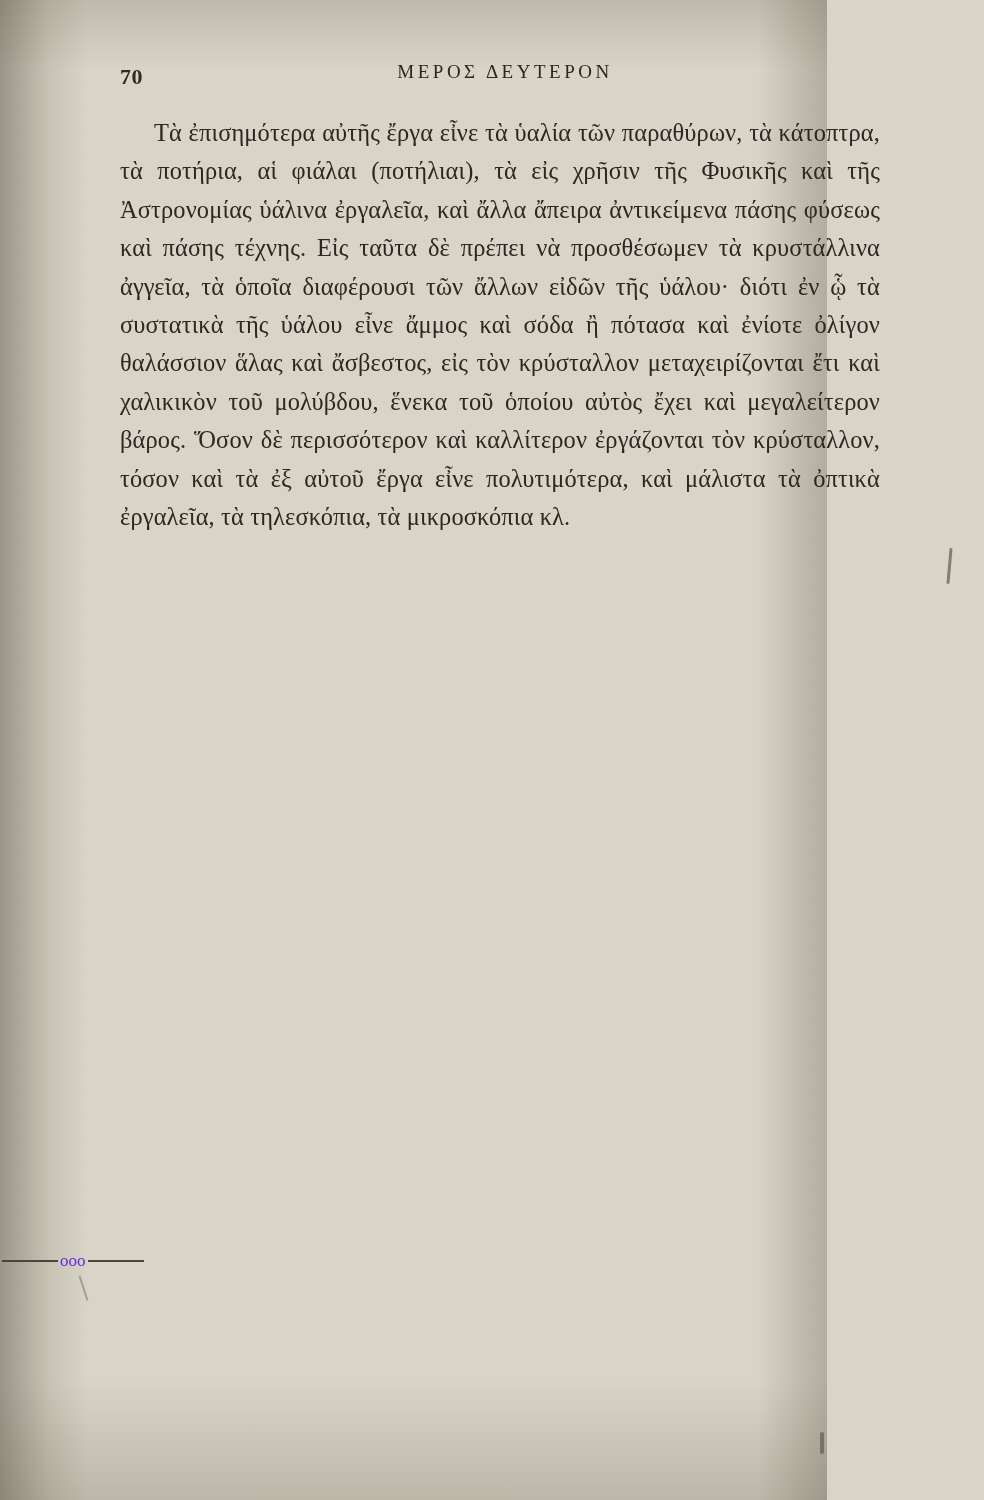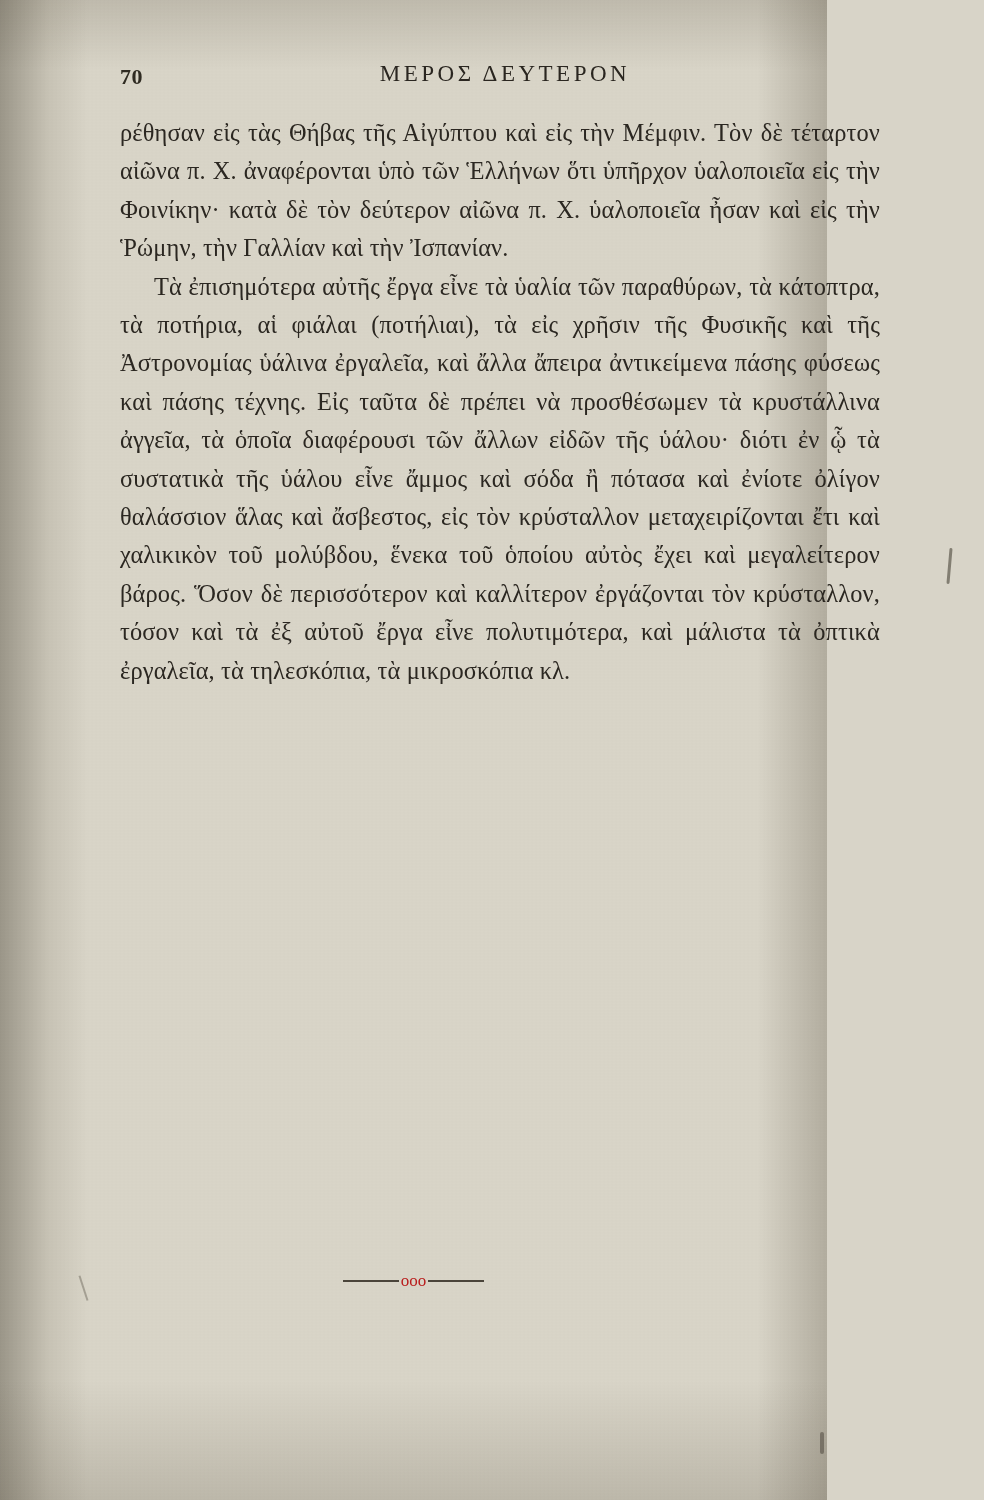--- a/index.html
+++ b/index.html
@@ -84,21 +84,21 @@
     color: #2f2b22;
     letter-spacing: 0.5px;
     font-family: "Liberation Serif", serif;
   }
   #running-head {
     position: absolute;
     left: 0;
     right: 0;
     top: 5px;
     text-align: center;
-    font-size: 23px;
+    font-size: 19px;
     letter-spacing: 3.5px;
     color: #2a2620;
     font-family: "Liberation Serif", serif;
     text-indent: 10px;
   }
 
   #body-text {
     margin-top: 12px;
     font-size: 24.4px;
     line-height: 38.4px;
@@ -115,26 +115,24 @@
   #body-text p.first {
     text-indent: 0;
   }
 
   
   #ornament {
     position: absolute;
     left: 0;
     right: 0;
     top: 1248px;
-    text-align: center;
-    color: #b91c1c;
+    color: #6d28d9;
     font-size: 19px;
     letter-spacing: 1px;
     font-family: "Liberation Serif", serif;
-    margin-top: 20px;
   }
   #ornament .rule {
     display: inline-block;
     width: 56px;
     height: 2px;
     background: #4a443a;
     vertical-align: middle;
     margin: 0 2px;
   }
   #ornament .beads {
@@ -184,21 +182,20 @@
   <div id="scan-noise"></div>
 
   <div id="page-content">
 
     <div id="header-row">
       <div id="folio">70</div>
       <div id="running-head">ΜΕΡΟΣ ΔΕΥΤΕΡΟΝ</div>
     </div>
 
     <div id="body-text">
-      <p class="first">ρέθησαν εἰς τὰς Θήβας τῆς Αἰγύπτου καὶ εἰς τὴν Μέμφιν. Τὸν δὲ τέταρτον αἰῶνα π. Χ. ἀναφέρονται ὑπὸ τῶν Ἑλλήνων ὅτι ὑπῆρχον ὑαλοποιεῖα εἰς τὴν Φοινίκην· κατὰ δὲ τὸν δεύτερον αἰῶνα π. Χ. ὑαλοποιεῖα ἦσαν καὶ εἰς τὴν Ῥώμην, τὴν Γαλλίαν καὶ τὴν Ἰσπανίαν.</p>
       <p>Τὰ ἐπισημότερα αὐτῆς ἔργα εἶνε τὰ ὑαλία τῶν παραθύρων, τὰ κάτοπτρα, τὰ ποτήρια, αἱ φιάλαι (ποτήλιαι), τὰ εἰς χρῆσιν τῆς Φυσικῆς καὶ τῆς Ἀστρονομίας ὑάλινα ἐργαλεῖα, καὶ ἄλλα ἄπειρα ἀντικείμενα πάσης φύσεως καὶ πάσης τέχνης. Εἰς ταῦτα δὲ πρέπει νὰ προσθέσωμεν τὰ κρυστάλλινα ἀγγεῖα, τὰ ὁποῖα διαφέρουσι τῶν ἄλλων εἰδῶν τῆς ὑάλου· διότι ἐν ᾧ τὰ συστατικὰ τῆς ὑάλου εἶνε ἄμμος καὶ σόδα ἢ πότασα καὶ ἐνίοτε ὀλίγον θαλάσσιον ἅλας καὶ ἄσβεστος, εἰς τὸν κρύσταλλον μεταχειρίζονται ἔτι καὶ χαλικικὸν τοῦ μολύβδου, ἕνεκα τοῦ ὁποίου αὐτὸς ἔχει καὶ μεγαλείτερον βάρος. Ὅσον δὲ περισσότερον καὶ καλλίτερον ἐργάζονται τὸν κρύσταλλον, τόσον καὶ τὰ ἐξ αὐτοῦ ἔργα εἶνε πολυτιμότερα, καὶ μάλιστα τὰ ὀπτικὰ ἐργαλεῖα, τὰ τηλεσκόπια, τὰ μικροσκόπια κλ.</p>
     </div>
 
   </div>
 
   <div id="ornament">
     <span class="rule"></span><span class="beads">ooo</span><span class="rule"></span>
   </div>
 
   <div id="edge-mark-right"></div>

